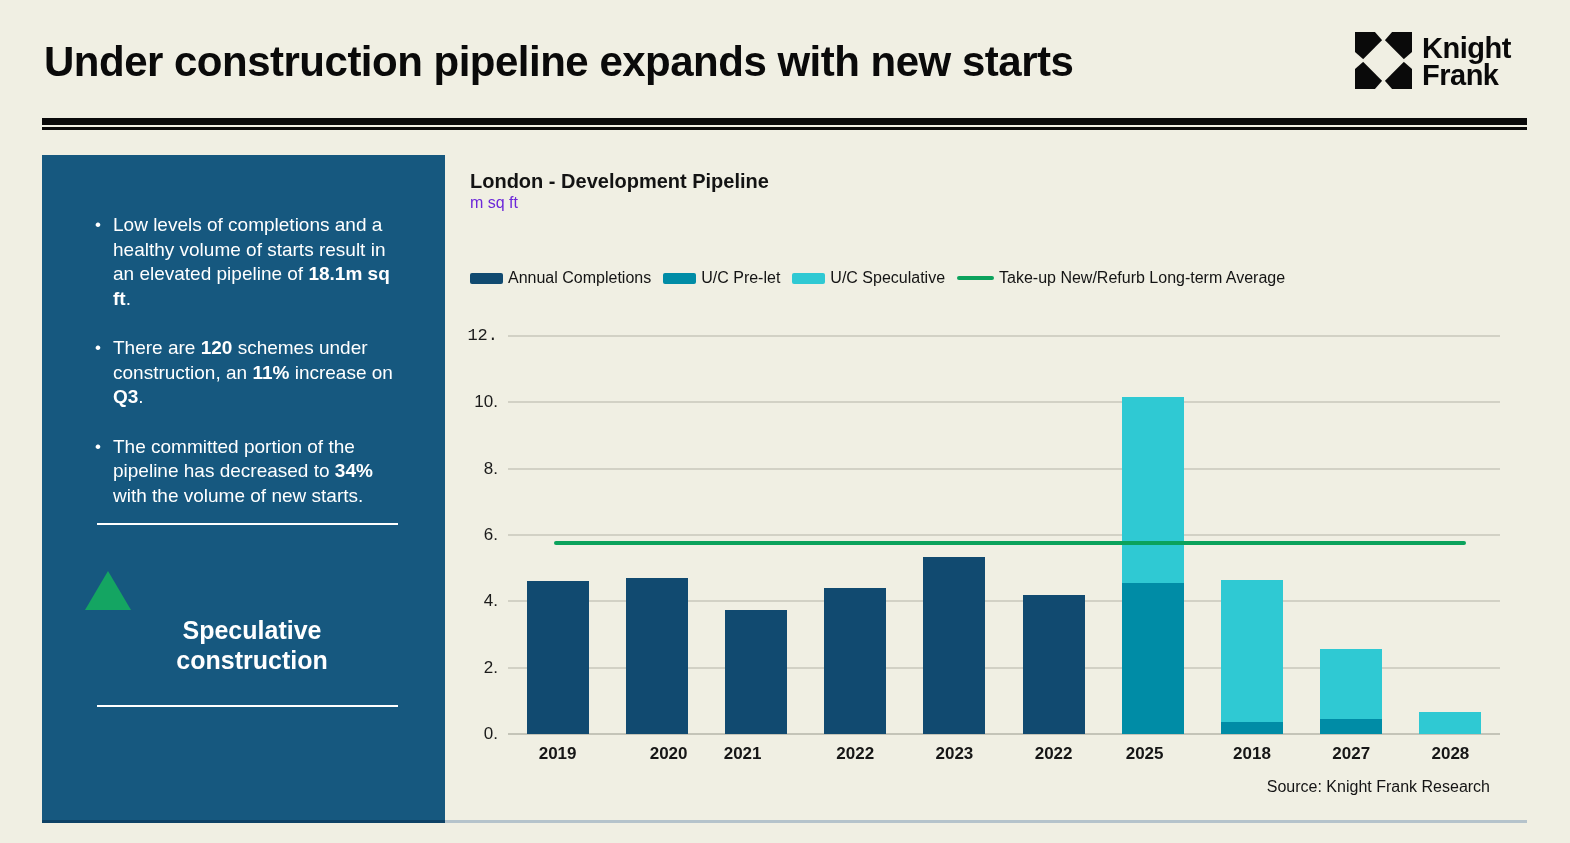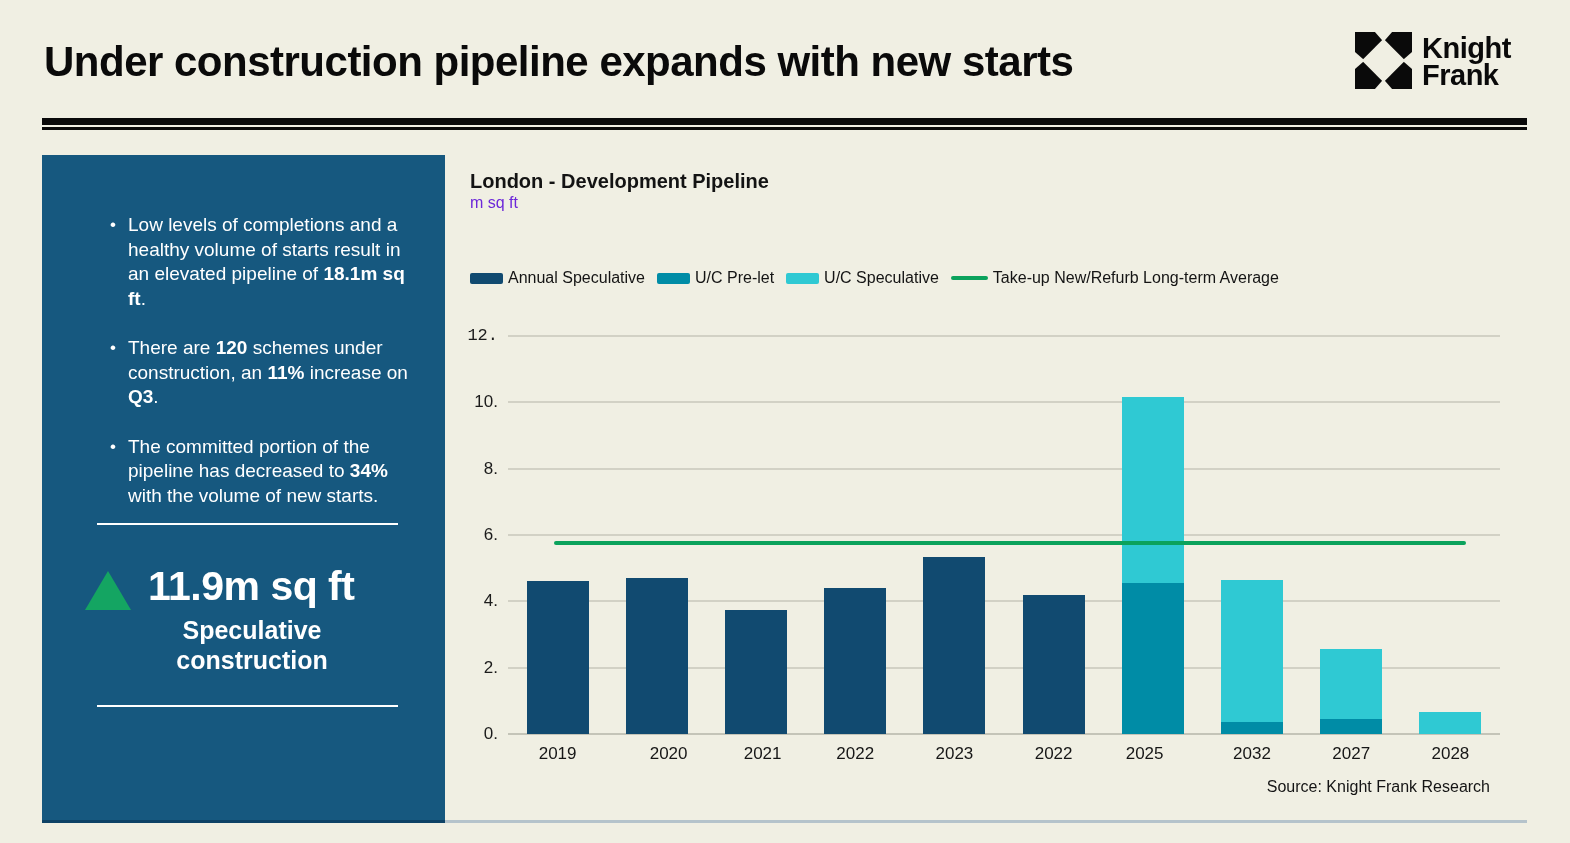--- a/index.html
+++ b/index.html
@@ -28,21 +28,21 @@
 
   .header-rule { position:absolute; left:42px; top:118px; width:1485px; }
   .header-rule .thick { height:7px; background:#0a0a0a; }
   .header-rule .thin  { height:3px; background:#0a0a0a; margin-top:2px; }
 
   
   .panel {
     position:absolute; left:42px; top:155px; width:403px; height:665px;
     background:#16587f; color:#ffffff;
   }
-  .panel ul { position:absolute; left:68px; top:58px; width:306px; list-style:none; }
+  .panel ul { position:absolute; left:53px; top:58px; width:306px; list-style:none; }
   .panel li {
     position:relative; padding-left:18px; margin-bottom:25px;
     font-size:19px; line-height:24.5px;
   }
   .panel li::before {
     content:"\2022"; position:absolute; left:0; top:0; font-size:17px;
   }
   .panel .b { font-weight:bold; }
   .panel-line {
     position:absolute; left:55px; width:301px; height:2px;
@@ -86,21 +86,21 @@
   }
   .gridline {
     position:absolute; left:0; width:100%; height:2px; background:#d2d1c5;
   }
   .gridline.zero { background:#c4c4b8; }
   .bar-seg { position:absolute; }
   .refline { position:absolute; height:4px; border-radius:2px; }
   #xaxis { position:absolute; left:38px; top:408px; width:992px; height:24px; }
   .xtick {
     position:absolute; top:0; text-align:center;
-    font-size:17px; color:#161616;
+    font-size:17px; color:#161616;font-weight:bold;
   }
   .source {
     position:absolute; right:40px; top:608px;
     font-size:16px; color:#141414;
   }
 
   
   .bottom-rule-dark  { position:absolute; left:42px;  top:820px; width:403px;  height:3px; background:#0e4266; }
   .bottom-rule-light { position:absolute; left:445px; top:820px; width:1082px; height:3px; background:#b5c3cb; }
 </style>
@@ -135,34 +135,33 @@
     <ul>
       <li><span>Low levels of completions and a healthy volume of starts result in an elevated pipeline of </span><span class="b">18.1m sq ft</span><span>.</span></li>
       <li><span>There are </span><span class="b">120</span><span> schemes under construction, an </span><span class="b">11%</span><span> increase on </span><span class="b">Q3</span><span>.</span></li>
       <li><span>The committed portion of the pipeline has decreased to </span><span class="b">34%</span><span> with the volume of new starts.</span></li>
     </ul>
 
     <hr class="panel-line top">
 
     <div class="stat-row">
       <span class="tri"></span>
-      <span class="stat-value">11.9m sq ft</span>
     </div>
     <div class="stat-label">Speculative construction</div>
 
     <hr class="panel-line bottom">
   </aside>
 
   <section class="chart-section">
     <h2 class="chart-title">London - Development Pipeline</h2>
     <div class="chart-units">m sq ft</div>
     <div class="legend" id="legend">
         <div class="legend-item">
           <span class="sw swatch" style="background: rgb(17, 74, 112);"></span>
-          <span>Annual Speculative</span>
+          <span>Annual Completions</span>
         </div>
         <div class="legend-item">
           <span class="sw swatch" style="background: rgb(0, 140, 166);"></span>
           <span>U/C Pre-let</span>
         </div>
         <div class="legend-item">
           <span class="sw swatch" style="background: rgb(47, 201, 211);"></span>
           <span>U/C Speculative</span>
         </div>
         <div class="legend-item">
@@ -200,26 +199,26 @@
           <div class="bar-seg" style="left: 713px; width: 62px; bottom: 0px; height: 11.6083px; background: rgb(0, 140, 166);"></div>
           <div class="bar-seg" style="left: 713px; width: 62px; bottom: 11.6083px; height: 142.617px; background: rgb(47, 201, 211);"></div>
           <div class="bar-seg" style="left: 812.2px; width: 62px; bottom: 0px; height: 14.925px; background: rgb(0, 140, 166);"></div>
           <div class="bar-seg" style="left: 812.2px; width: 62px; bottom: 14.925px; height: 69.65px; background: rgb(47, 201, 211);"></div>
           <div class="bar-seg" style="left: 911.4px; width: 62px; bottom: 0px; height: 21.5583px; background: rgb(47, 201, 211);"></div>
           <div class="refline" style="bottom: 188.708px; left: 45.6px; width: 912.8px; background: rgb(11, 162, 92);"></div>
         </div>
       <div id="xaxis">
           <div class="xtick" style="left: 0px; width: 99.2px;">2019</div>
           <div class="xtick" style="left: 111px; width: 99.2px;">2020</div>
-          <div class="xtick" style="left: 205px; width: 99.2px;">2021</div>
+          <div class="xtick" style="left: 185px; width: 99.2px;">2021</div>
           <div class="xtick" style="left: 297.6px; width: 99.2px;">2022</div>
           <div class="xtick" style="left: 396.8px; width: 99.2px;">2023</div>
           <div class="xtick" style="left: 496px; width: 99.2px;">2022</div>
           <div class="xtick" style="left: 587px; width: 99.2px; text-align: center;">2025</div>
-          <div class="xtick" style="left: 694.4px; width: 99.2px;">2032</div>
+          <div class="xtick" style="left: 694.4px; width: 99.2px;">2018</div>
           <div class="xtick" style="left: 793.6px; width: 99.2px;">2027</div>
           <div class="xtick" style="left: 892.8px; width: 99.2px;">2028</div>
         </div>
     </div>
 
     <div class="source">Source: Knight Frank Research</div>
   </section>
 
   <div class="bottom-rule-dark"></div>
   <div class="bottom-rule-light"></div>

